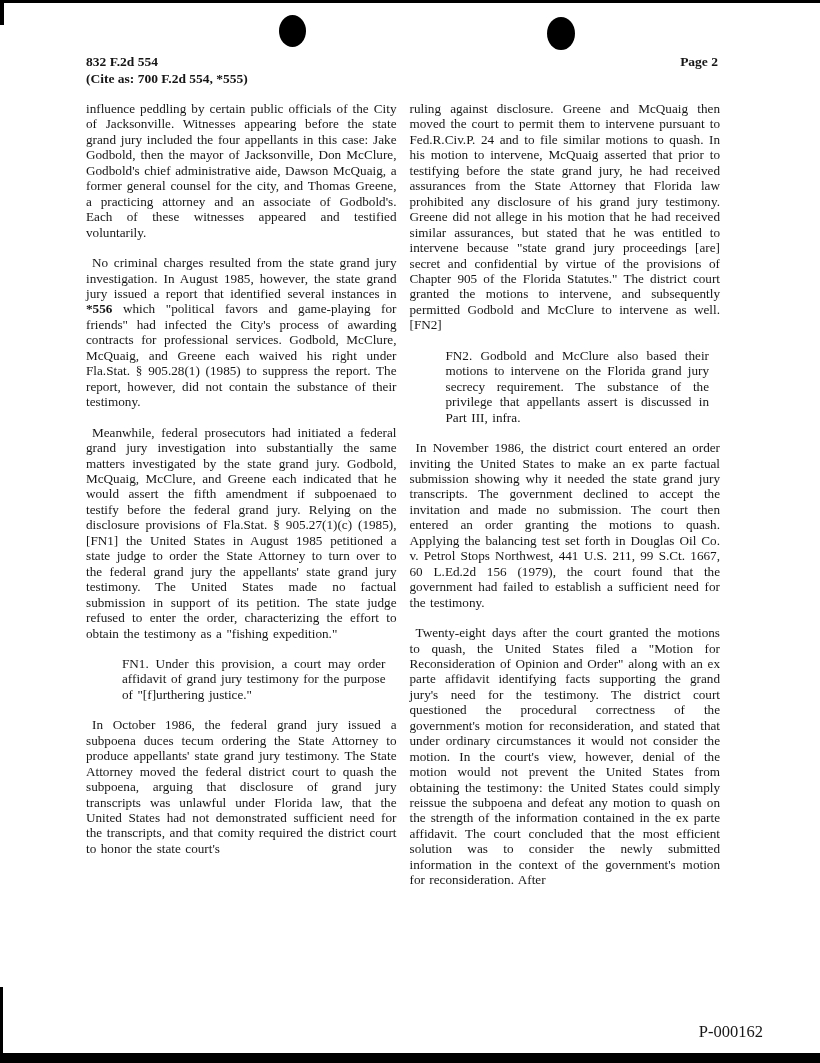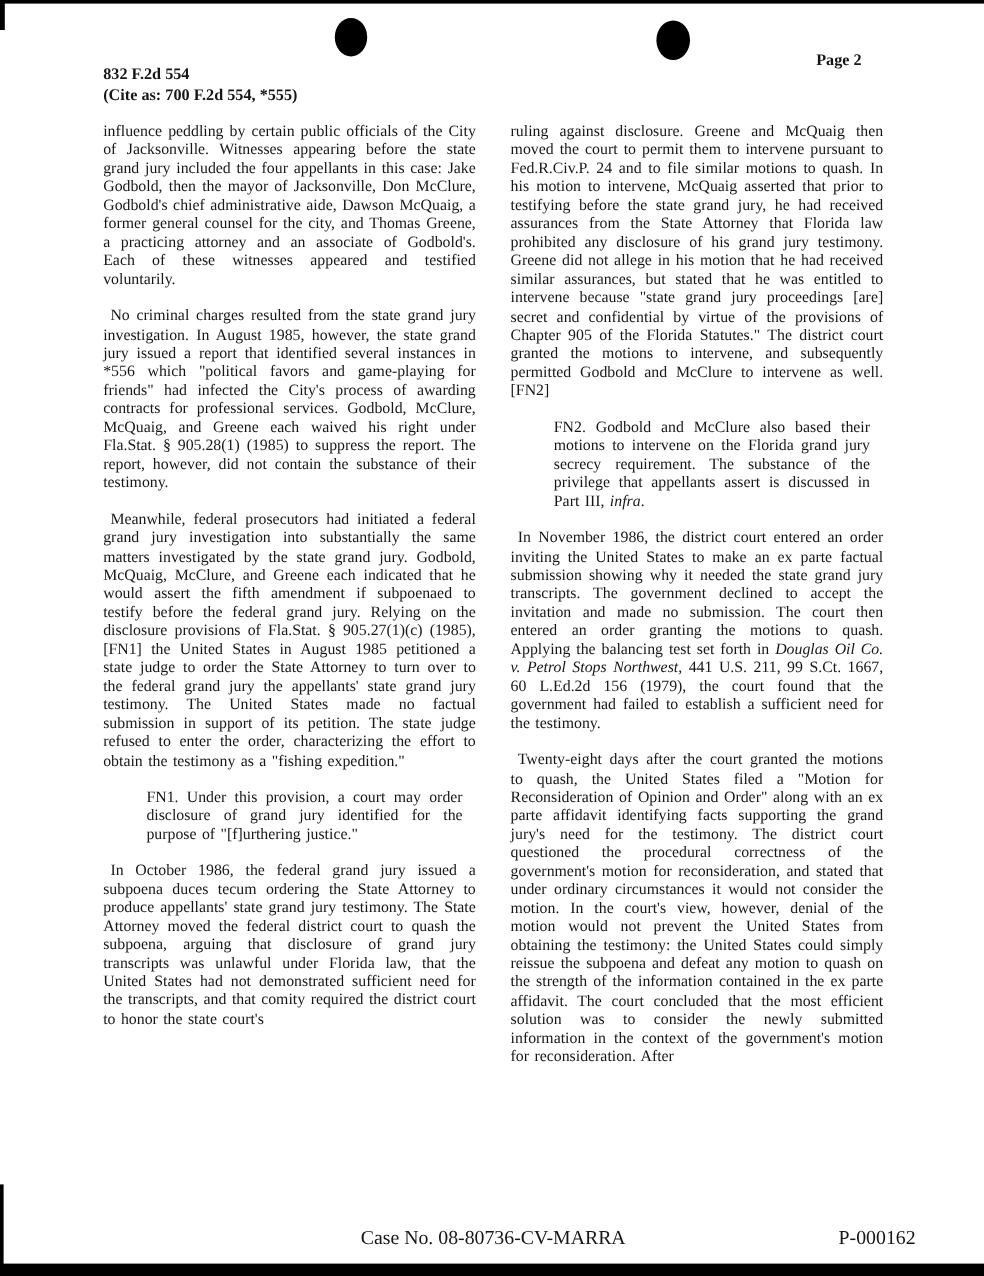--- a/index.html
+++ b/index.html
@@ -23,48 +23,48 @@
   
   .hdr {
     position: absolute;
     font-size: 13.5px;
     font-weight: bold;
     line-height: 16px;
     white-space: nowrap;
   }
   #hdr-reporter { left: 86px; top: 54px; }
   #hdr-cite     { left: 86px; top: 71px; }
-  #hdr-page     { right: 102px; top: 42px; }
+  #hdr-page     { right: 102px; top: 54px; }
 
   
   #columns {
     position: absolute;
     left: 86px;
     top: 101px;
     width: 650px;
     display: flex;
-    gap: 29px;
+    gap: 13px;
   }
   .column {
     width: 310.5px;
     flex: 0 0 310.5px;
     font-size: 13.2px;
     line-height: 15.45px;
     text-align: justify;
     word-spacing: 1.2px;
   }
   .para, .footnote { margin: 0 0 15px 0; }
   .para.indent { text-indent: 6px; }
   .footnote {
     margin-left: 36px;
     margin-right: 11px;
     text-align: justify;
   }
-  .b { font-weight: normal; }
-  .i { font-style: italic; }
+  .b { font-weight: bold; }
+  .i { }
 
   
   #footer-copyright {
     position: absolute;
     left: 86px;
     top: 966px;
     width: 650px;
     text-align: center;
     font-size: 13.2px;
     word-spacing: 1.2px;
@@ -100,27 +100,26 @@
 
   <div class="hdr" id="hdr-reporter">832 F.2d 554</div>
   <div class="hdr" id="hdr-cite">(Cite as: 700 F.2d 554, *555)</div>
   <div class="hdr" id="hdr-page">Page 2</div>
 
   <div id="columns">
     <div class="column">
         <div class="para"><span>influence peddling by certain public officials of the City of Jacksonville.  Witnesses appearing before the state grand jury included the four appellants in this case:  Jake Godbold, then the mayor of Jacksonville, Don McClure, Godbold's chief administrative aide, Dawson McQuaig, a former general counsel for the city, and Thomas Greene, a practicing attorney and an associate of Godbold's.  Each of these witnesses appeared and testified voluntarily.</span></div>
         <div class="para indent"><span>No criminal charges resulted from the state grand jury investigation.  In August 1985, however, the state grand jury issued a report that identified several instances in </span><span class="b">*556</span><span> which "political favors and game-playing for friends" had infected the City's process of awarding contracts for professional services.  Godbold, McClure, McQuaig, and Greene each waived his right under Fla.Stat. § 905.28(1) (1985) to suppress the report.  The report, however, did not contain the substance of their testimony.</span></div>
         <div class="para indent"><span>Meanwhile, federal prosecutors had initiated a federal grand jury investigation into substantially the same matters investigated by the state grand jury.  Godbold, McQuaig, McClure, and Greene each indicated that he would assert the fifth amendment if subpoenaed to testify before the federal grand jury.  Relying on the disclosure provisions of Fla.Stat. § 905.27(1)(c) (1985), [FN1] the United States in August 1985 petitioned a state judge to order the State Attorney to turn over to the federal grand jury the appellants' state grand jury testimony.  The United States made no factual submission in support of its petition.  The state judge refused to enter the order, characterizing the effort to obtain the testimony as a "fishing expedition."</span></div>
-        <div class="footnote"><span>FN1.  Under this provision, a court may order disclosure of grand jury identified for the purpose of "[f]urthering justice."</span></div>
+        <div class="footnote"><span>FN1.  Under this provision, a court may order affidavit of grand jury testimony for the purpose of "[f]urthering justice."</span></div>
         <div class="para indent"><span>In October 1986, the federal grand jury issued a subpoena duces tecum ordering the State Attorney to produce appellants' state grand jury testimony.  The State Attorney moved the federal district court to quash the subpoena, arguing that disclosure of grand jury transcripts was unlawful under Florida law, that the United States had not demonstrated sufficient need for the transcripts, and that comity required the district court to honor the state court's</span></div>
       </div>
     <div class="column">
         <div class="para"><span>ruling against disclosure.  Greene and McQuaig then moved the court to permit them to intervene pursuant to Fed.R.Civ.P. 24 and to file similar motions to quash. In his motion to intervene, McQuaig asserted that prior to testifying before the state grand jury, he had received assurances from the State Attorney that Florida law prohibited any disclosure of his grand jury testimony.  Greene did not allege in his motion that he had received similar assurances, but stated that he was entitled to intervene because "state grand jury proceedings [are] secret and confidential by virtue of the provisions of Chapter 905 of the Florida Statutes." The district court granted the motions to intervene, and subsequently permitted Godbold and McClure to intervene as well. [FN2]</span></div>
         <div class="footnote"><span>FN2.  Godbold and McClure also based their motions to intervene on the Florida grand jury secrecy requirement.  The substance of the privilege that appellants assert is discussed in Part III, </span><span class="i">infra</span><span>.</span></div>
         <div class="para indent"><span>In November 1986, the district court entered an order inviting the United States to make an ex parte factual submission showing why it needed the state grand jury transcripts.  The government declined to accept the invitation and made no submission.  The court then entered an order granting the motions to quash.  Applying the balancing test set forth in </span><span class="i">Douglas Oil Co. v. Petrol Stops Northwest,</span><span> 441 U.S. 211, 99 S.Ct. 1667, 60 L.Ed.2d 156 (1979), the court found that the government had failed to establish a sufficient need for the testimony.</span></div>
         <div class="para indent"><span>Twenty-eight days after the court granted the motions to quash, the United States filed a "Motion for Reconsideration of Opinion and Order" along with an ex parte affidavit identifying facts supporting the grand jury's need for the testimony.  The district court questioned the procedural correctness of the government's motion for reconsideration, and stated that under ordinary circumstances it would not consider the motion.  In the court's view, however, denial of the motion would not prevent the United States from obtaining the testimony:  the United States could simply reissue the subpoena and defeat any motion to quash on the strength of the information contained in the ex parte affidavit.  The court concluded that the most efficient solution was to consider the newly submitted information in the context of the government's motion for reconsideration.  After</span></div>
       </div>
   </div>
 
-  <div id="footer-case">Case No. 08-80736-CV-MARRA</div>
   <div id="footer-bates">P-000162</div>
 
 </div>
 
 </body></html>

